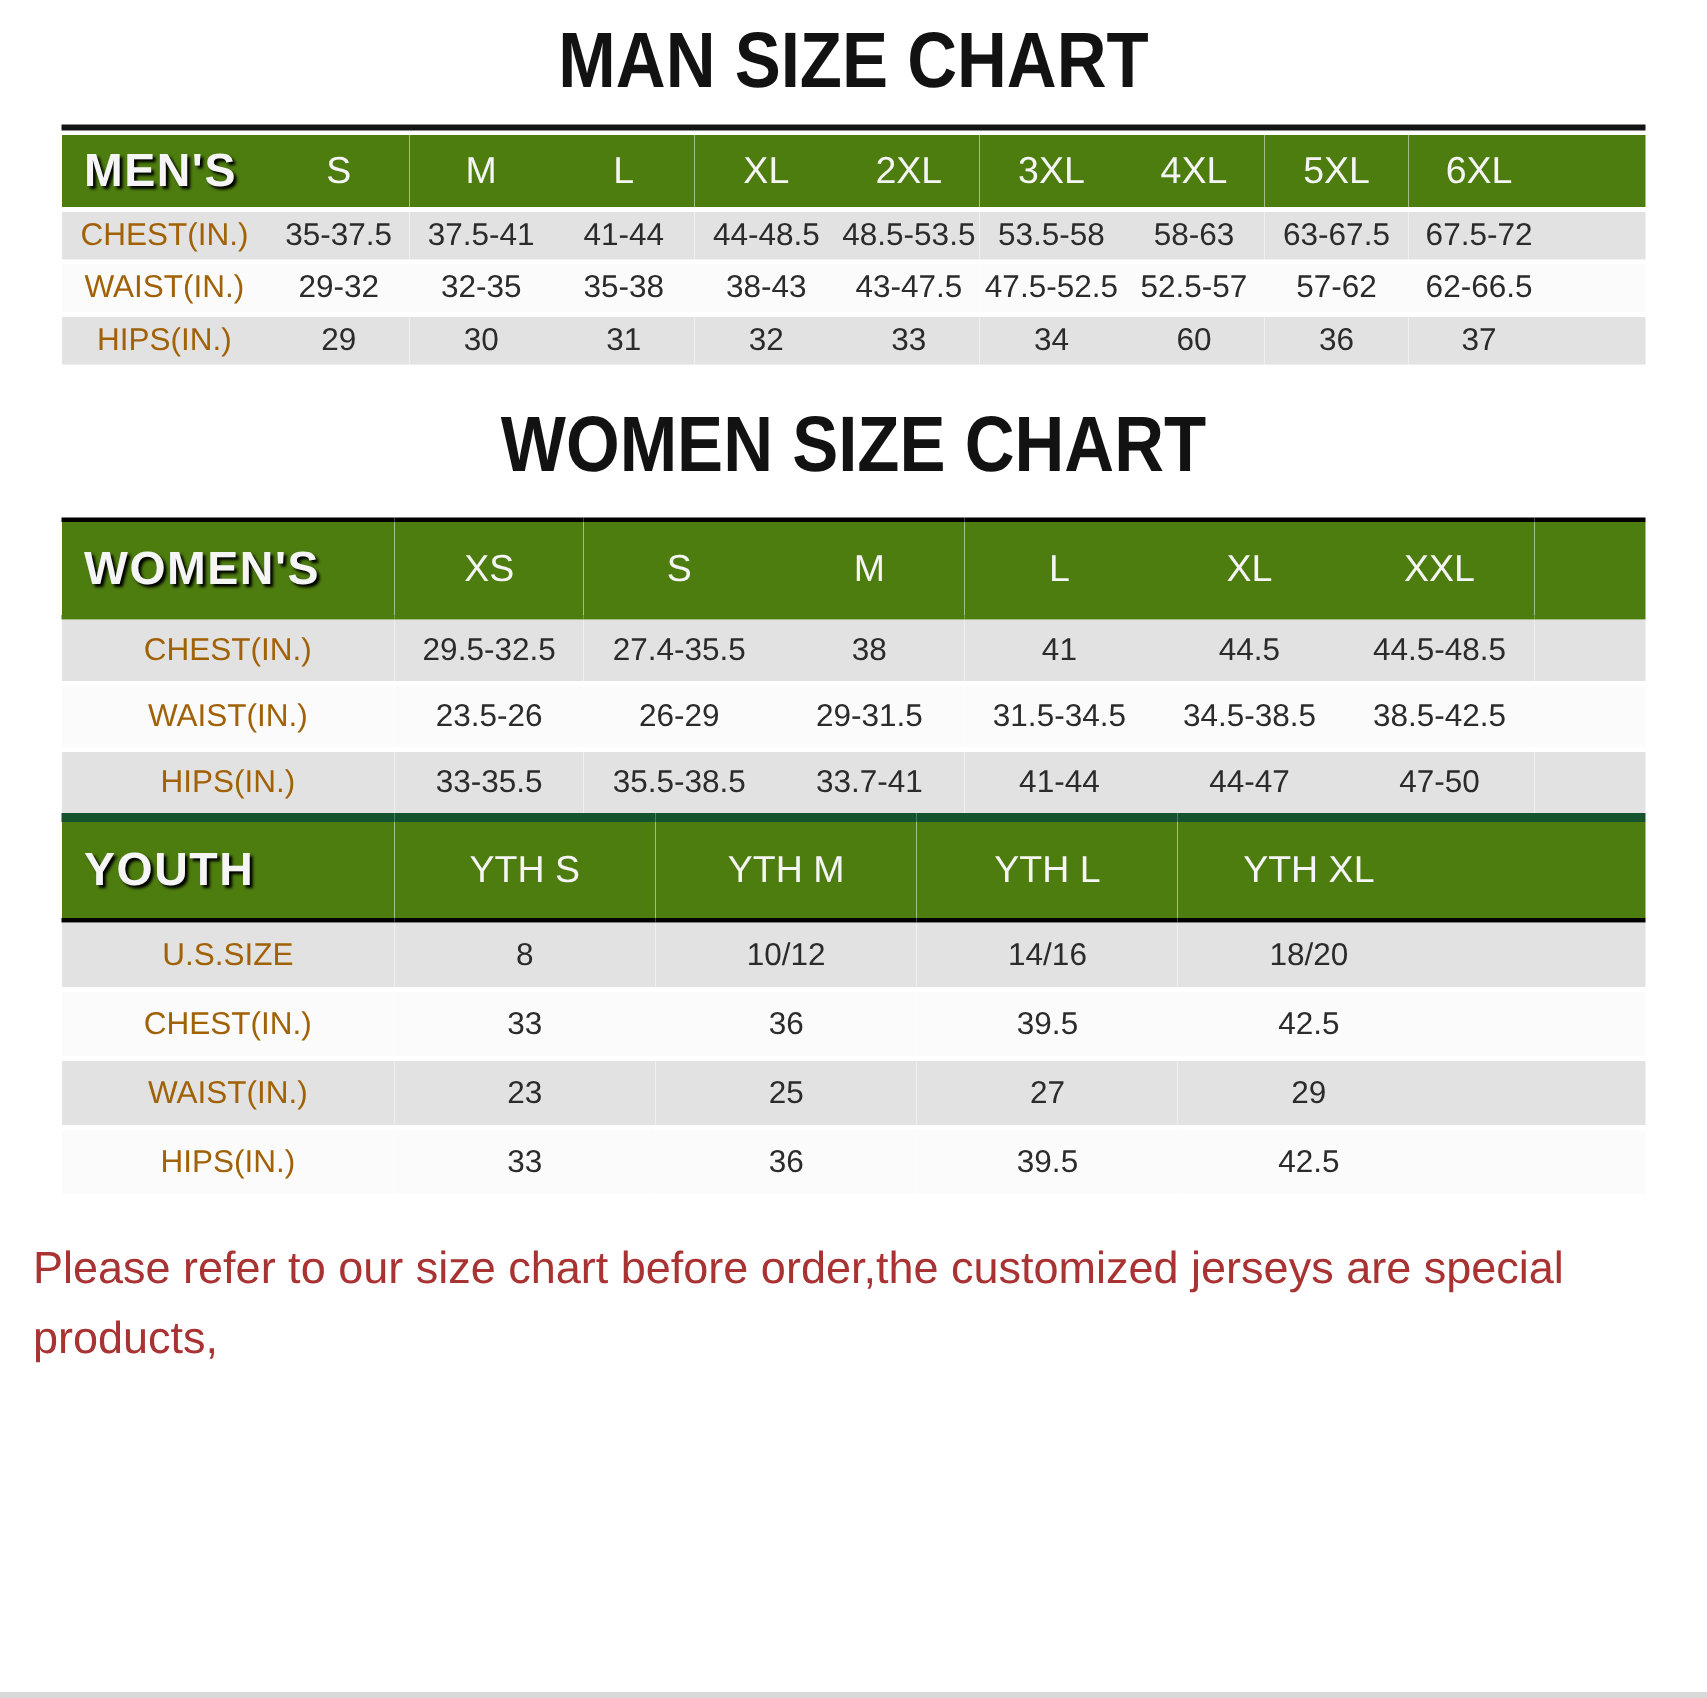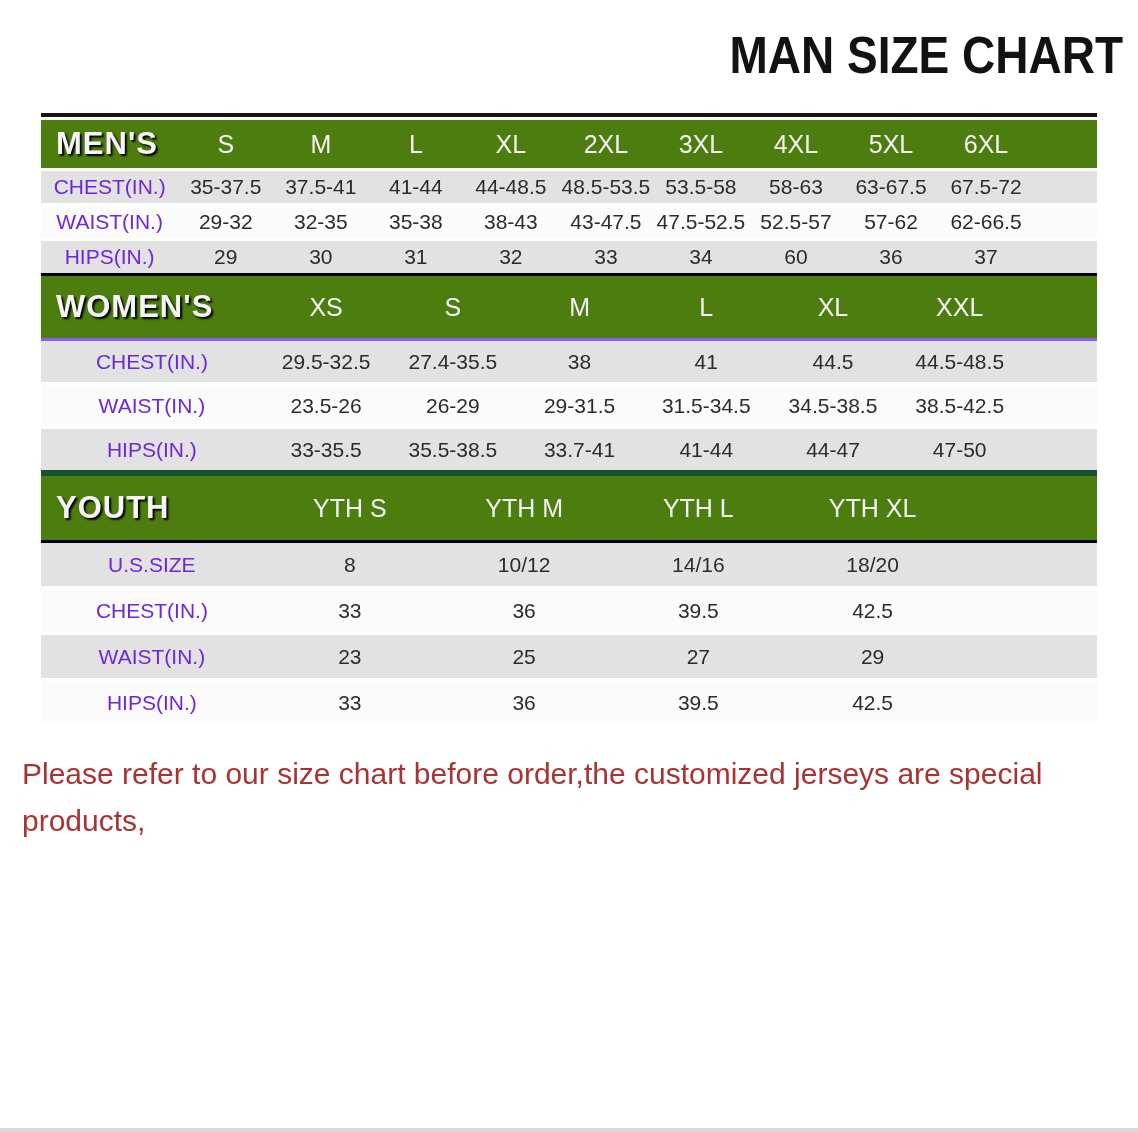--- a/index.html
+++ b/index.html
@@ -27,21 +27,21 @@
     font-size: 96px;
     font-weight: bold;
     color: #181512;
     letter-spacing: 1px;
     transform: scale(0.82, 1.04);
     text-shadow: 3px 3px 3px rgba(90,45,0,0.45);
     white-space: nowrap;
   }
 
   
-  .section-heading { text-align: right; margin: 15px; line-height: 1; }
+  .section-heading { text-align: center; margin: 0; line-height: 1; }
   .heading-inner {
     display: inline-block;
     font-size: 46px;
     font-weight: bold;
     color: #121212;
     transform: scaleY(1.14);
     letter-spacing: 0px;
     white-space: nowrap;
   }
   .men-section .section-heading   { padding-top: 17px; padding-bottom: 20px; }
@@ -69,35 +69,35 @@
   }
   table.size-table thead th:first-child {
     font-weight: bold;
     font-size: 31px;
     text-align: left;
     padding-left: 15px;
     letter-spacing: 1px;
     text-shadow: 2px 2px 2px #000;
   }
   .men-table   thead th { height: 46px; }
-  .women-table thead th { height: 60px; border-top: 3px solid #000; border-bottom: 3px solid #8b5cf6; }
+  .women-table thead th { height: 60px; border-top: 3px solid #000; border-bottom: 3px solid #4d7c0f; }
   .youth-table thead th { height: 62px; border-top: 6px solid #14532d; border-bottom: 3px solid #000; }
 
   table.size-table tbody td {
     text-align: center;
     vertical-align: middle;
     font-size: 21px;
     color: #2b2b2b;
     border-top: 3px solid #ffffff;
     overflow: hidden;
     white-space: nowrap;
   }
   table.size-table tbody tr:nth-child(odd)  td { background: #E2E2E2; }
   table.size-table tbody tr:nth-child(even) td { background: #FBFBFB; }
-  table.size-table tbody td:first-child { color: #6d28d9; font-size: 21px; }
+  table.size-table tbody td:first-child { color: #a16207; font-size: 21px; }
   .men-table   tbody td { height: 30px; font-size: 20px; }
   .women-table tbody td { height: 39px; }
   .youth-table tbody td { height: 41px; margin-left: 40px; }
 
   
   .notice {
     margin: 26px 20px 0 22px;
     color: #A93232;
     font-size: 30px;
     line-height: 47px;
@@ -190,20 +190,23 @@
               <td>36</td>
               <td>37</td>
               <td></td>
             </tr>
           </tbody>
       </table>
     </div>
   </section>
 
   <section class="women-section">
+    <h2 class="section-heading">
+      <span class="heading-inner">WOMEN SIZE CHART</span>
+    </h2>
     <div class="table-wrap">
       <table class="size-table women-table">
         <colgroup>
           <col style="width:21%">
           <col style="width:12%">
             <col style="width:12%">
             <col style="width:12%">
             <col style="width:12%">
             <col style="width:12%">
             <col style="width:12%">

